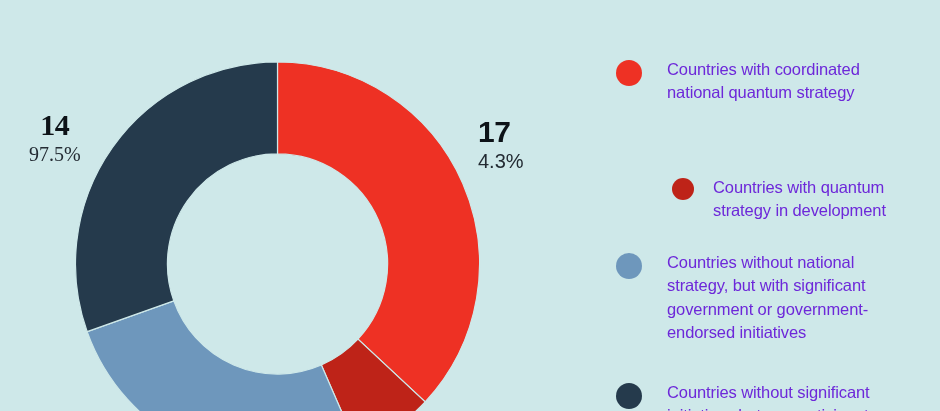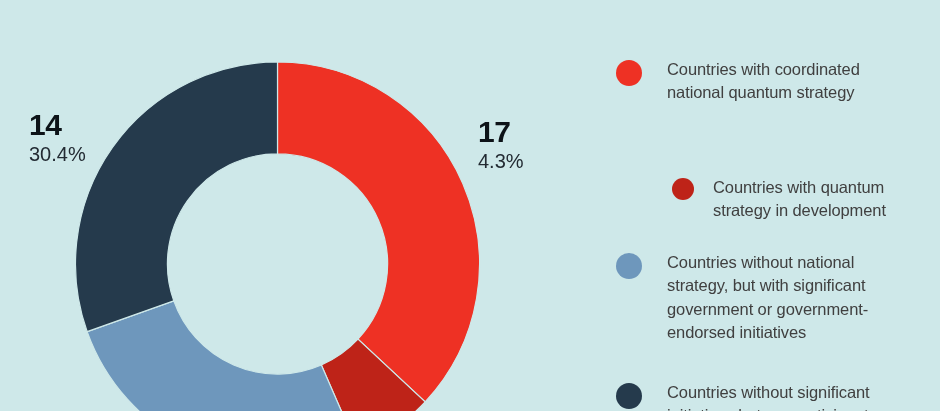--- a/index.html
+++ b/index.html
@@ -52,21 +52,22 @@
   .callout .cpct {
     display: block;
     font-size: 20px;
     font-weight: 400;
     color: #232b33;
     margin-top: 3px;
   }
   #callout-navy {
     left: 29px;
     top: 109px;
-    text-align: left;
+    text-align: center;
+    font-family: Liberation Serif, serif;
   }
   #callout-red {
     left: 478px;
     top: 116px;
     text-align: left;
   }
 
   
   #legend {
     position: absolute;
@@ -81,21 +82,21 @@
     align-items: flex-start;
   }
   .legend-dot {
     border-radius: 50%;
     flex: 0 0 auto;
     display: block;
   }
   .legend-label {
     font-size: 16.5px;
     line-height: 1.42;
-    color: #404040;
+    color: #6d28d9;
     letter-spacing: -0.1px;
     white-space: pre-line;
   }
 
   
   #legend-item-0 { left: 8px;  top: 12px;  width: 324px; }
   #legend-item-0 .legend-dot { width: 26px; height: 26px; background: #ee3124; margin-right: 25px; margin-top: 2px; }
 
   
   #legend-item-1 { left: 64px; top: 130px; width: 268px; }
@@ -120,21 +121,21 @@
           <path d="M 277.50 62.00 A 202 202 0 0 1 425.13 401.88 L 357.96 339.14 A 110.09 110.09 0 0 0 277.50 153.91 Z" fill="#ee3124" stroke="#cee8e9" stroke-width="1.2"></path>
           <path d="M 425.13 401.88 A 202 202 0 0 1 357.98 449.28 L 321.36 364.98 A 110.09 110.09 0 0 0 357.96 339.14 Z" fill="#be2318" stroke="#cee8e9" stroke-width="1.2"></path>
           <path d="M 357.98 449.28 A 202 202 0 0 1 87.16 331.65 L 173.77 300.87 A 110.09 110.09 0 0 0 321.36 364.98 Z" fill="#6e97bc" stroke="#cee8e9" stroke-width="1.2"></path>
           <path d="M 87.16 331.65 A 202 202 0 0 1 277.50 62.00 L 277.50 153.91 A 110.09 110.09 0 0 0 173.77 300.87 Z" fill="#253a4c" stroke="#cee8e9" stroke-width="1.2"></path>
         </g>
     </svg>
   </div>
 
   <div class="callout" id="callout-navy">
     <span class="cnum">14</span>
-    <span class="cpct">30.4%</span>
+    <span class="cpct">97.5%</span>
   </div>
 
   <div class="callout" id="callout-red">
     <span class="cnum">17</span>
     <span class="cpct">4.3%</span>
   </div>
 
   <div id="legend">
 
     <div class="legend-item" id="legend-item-0">

